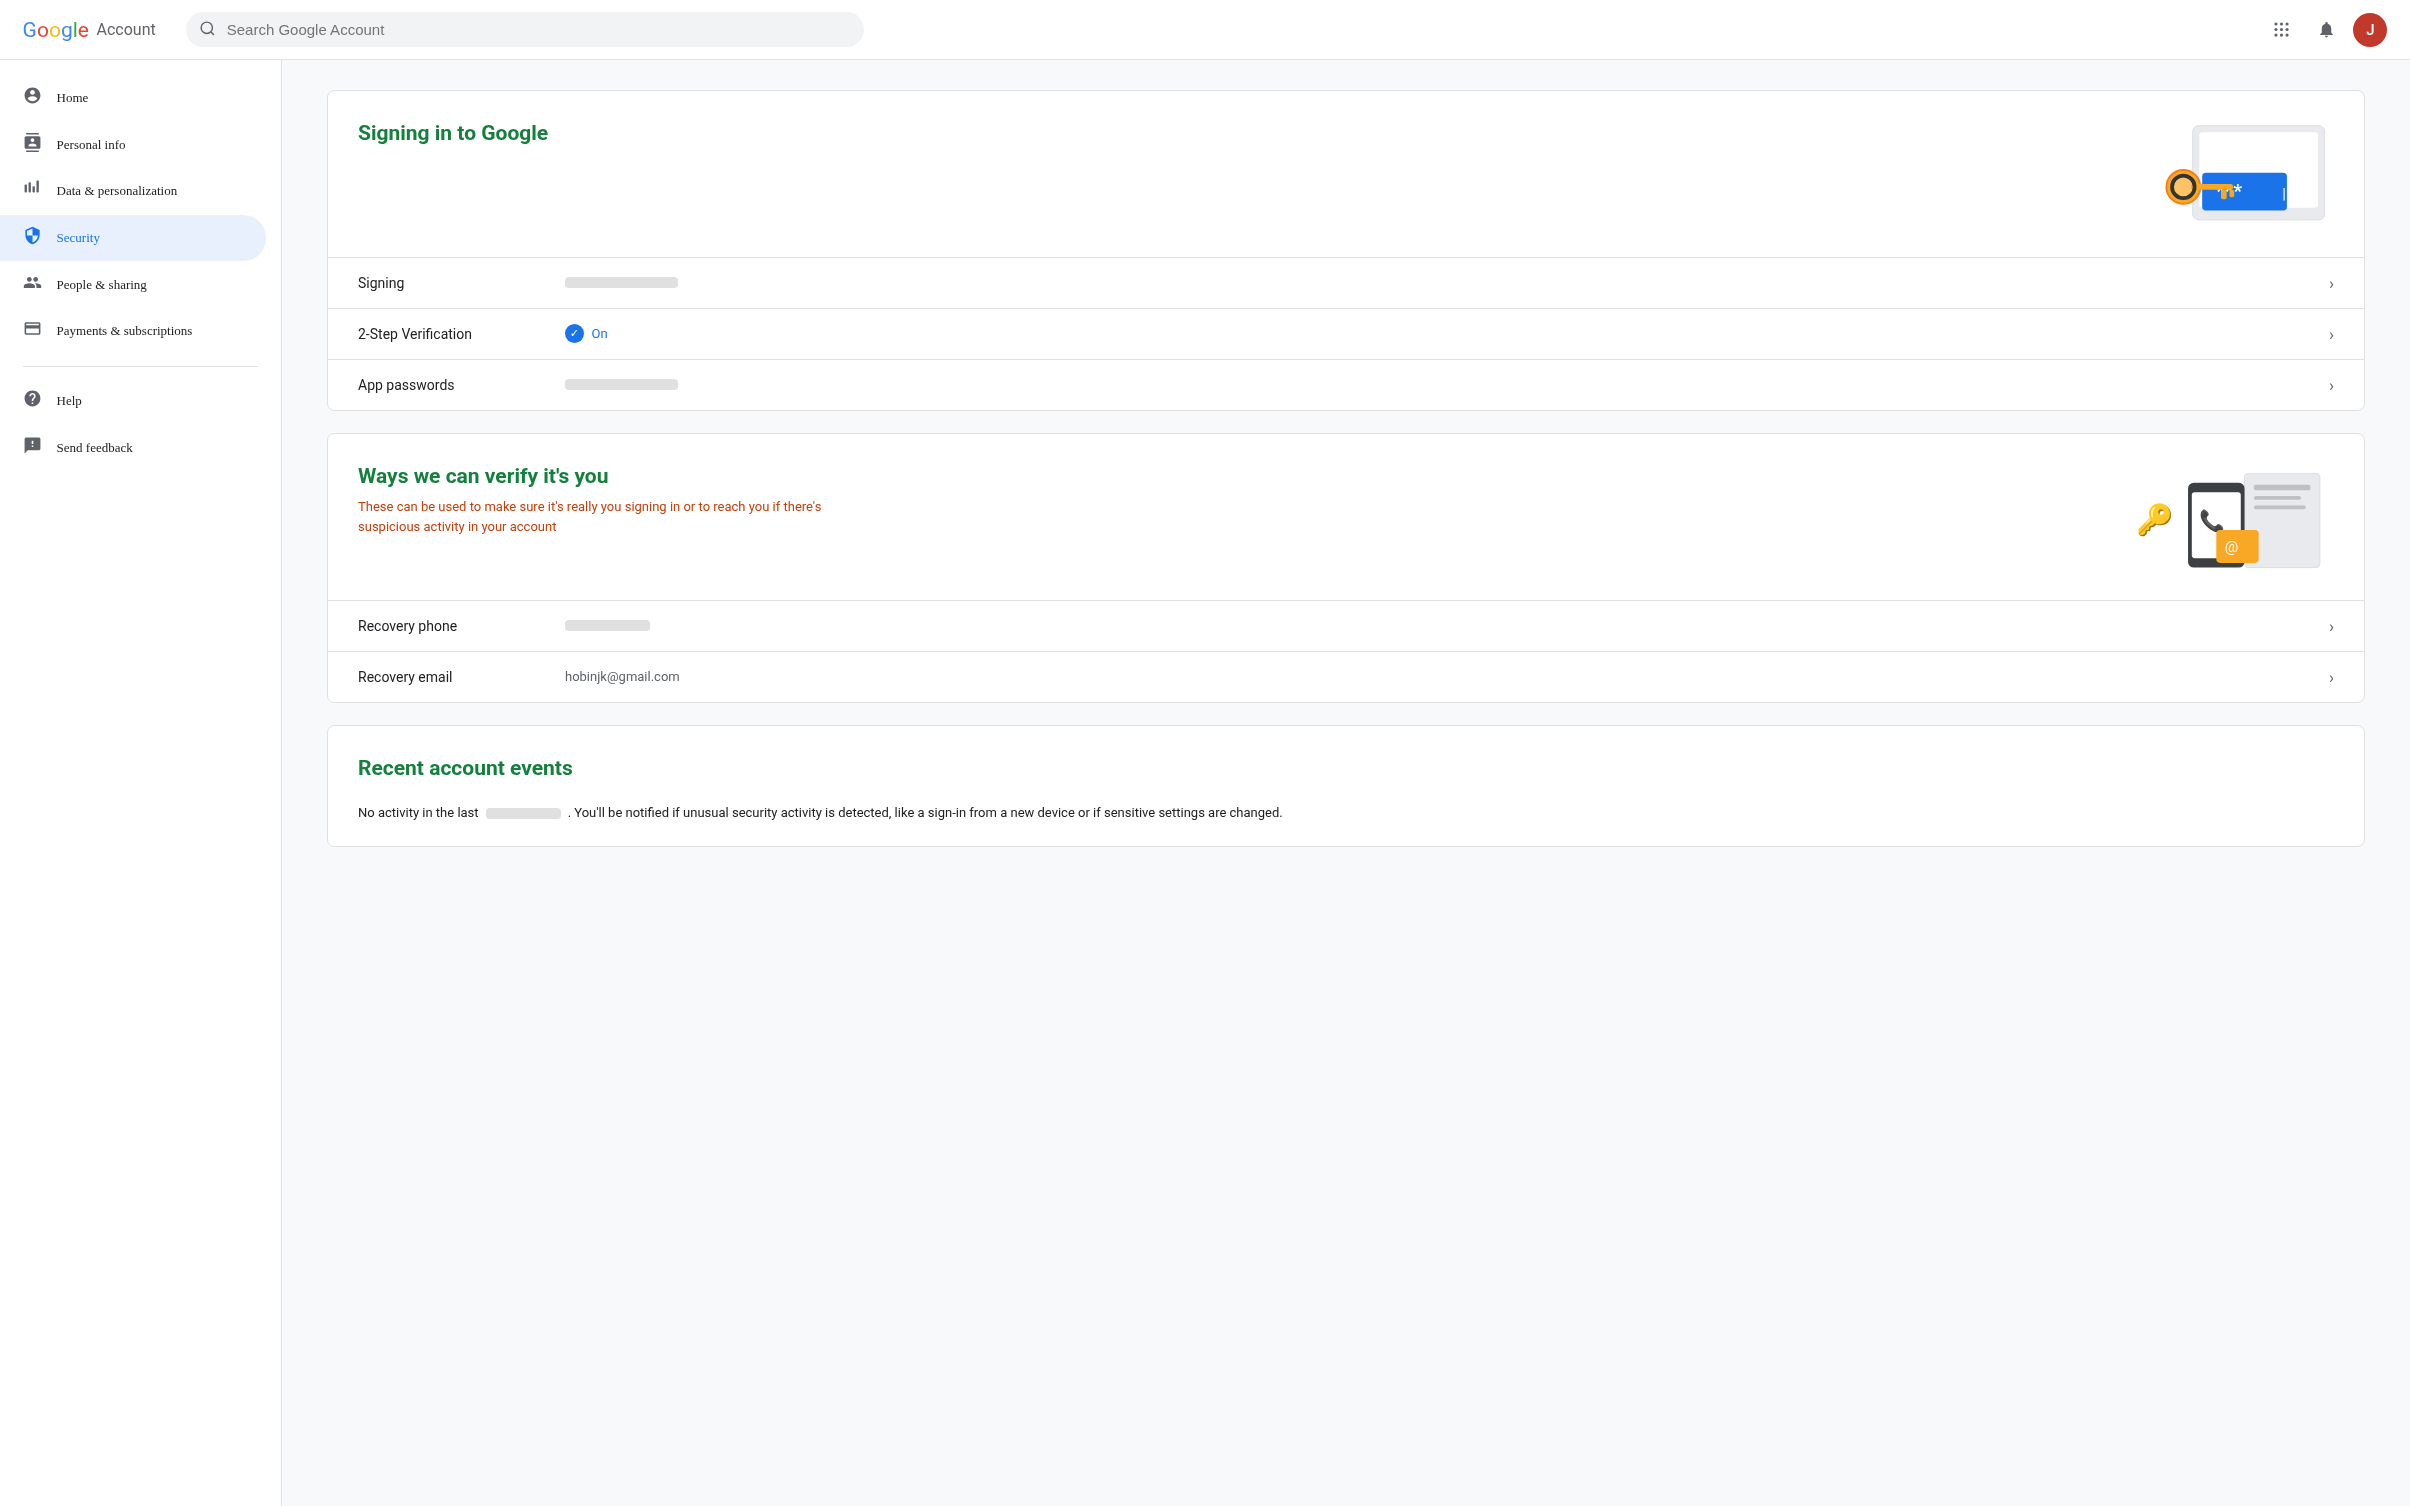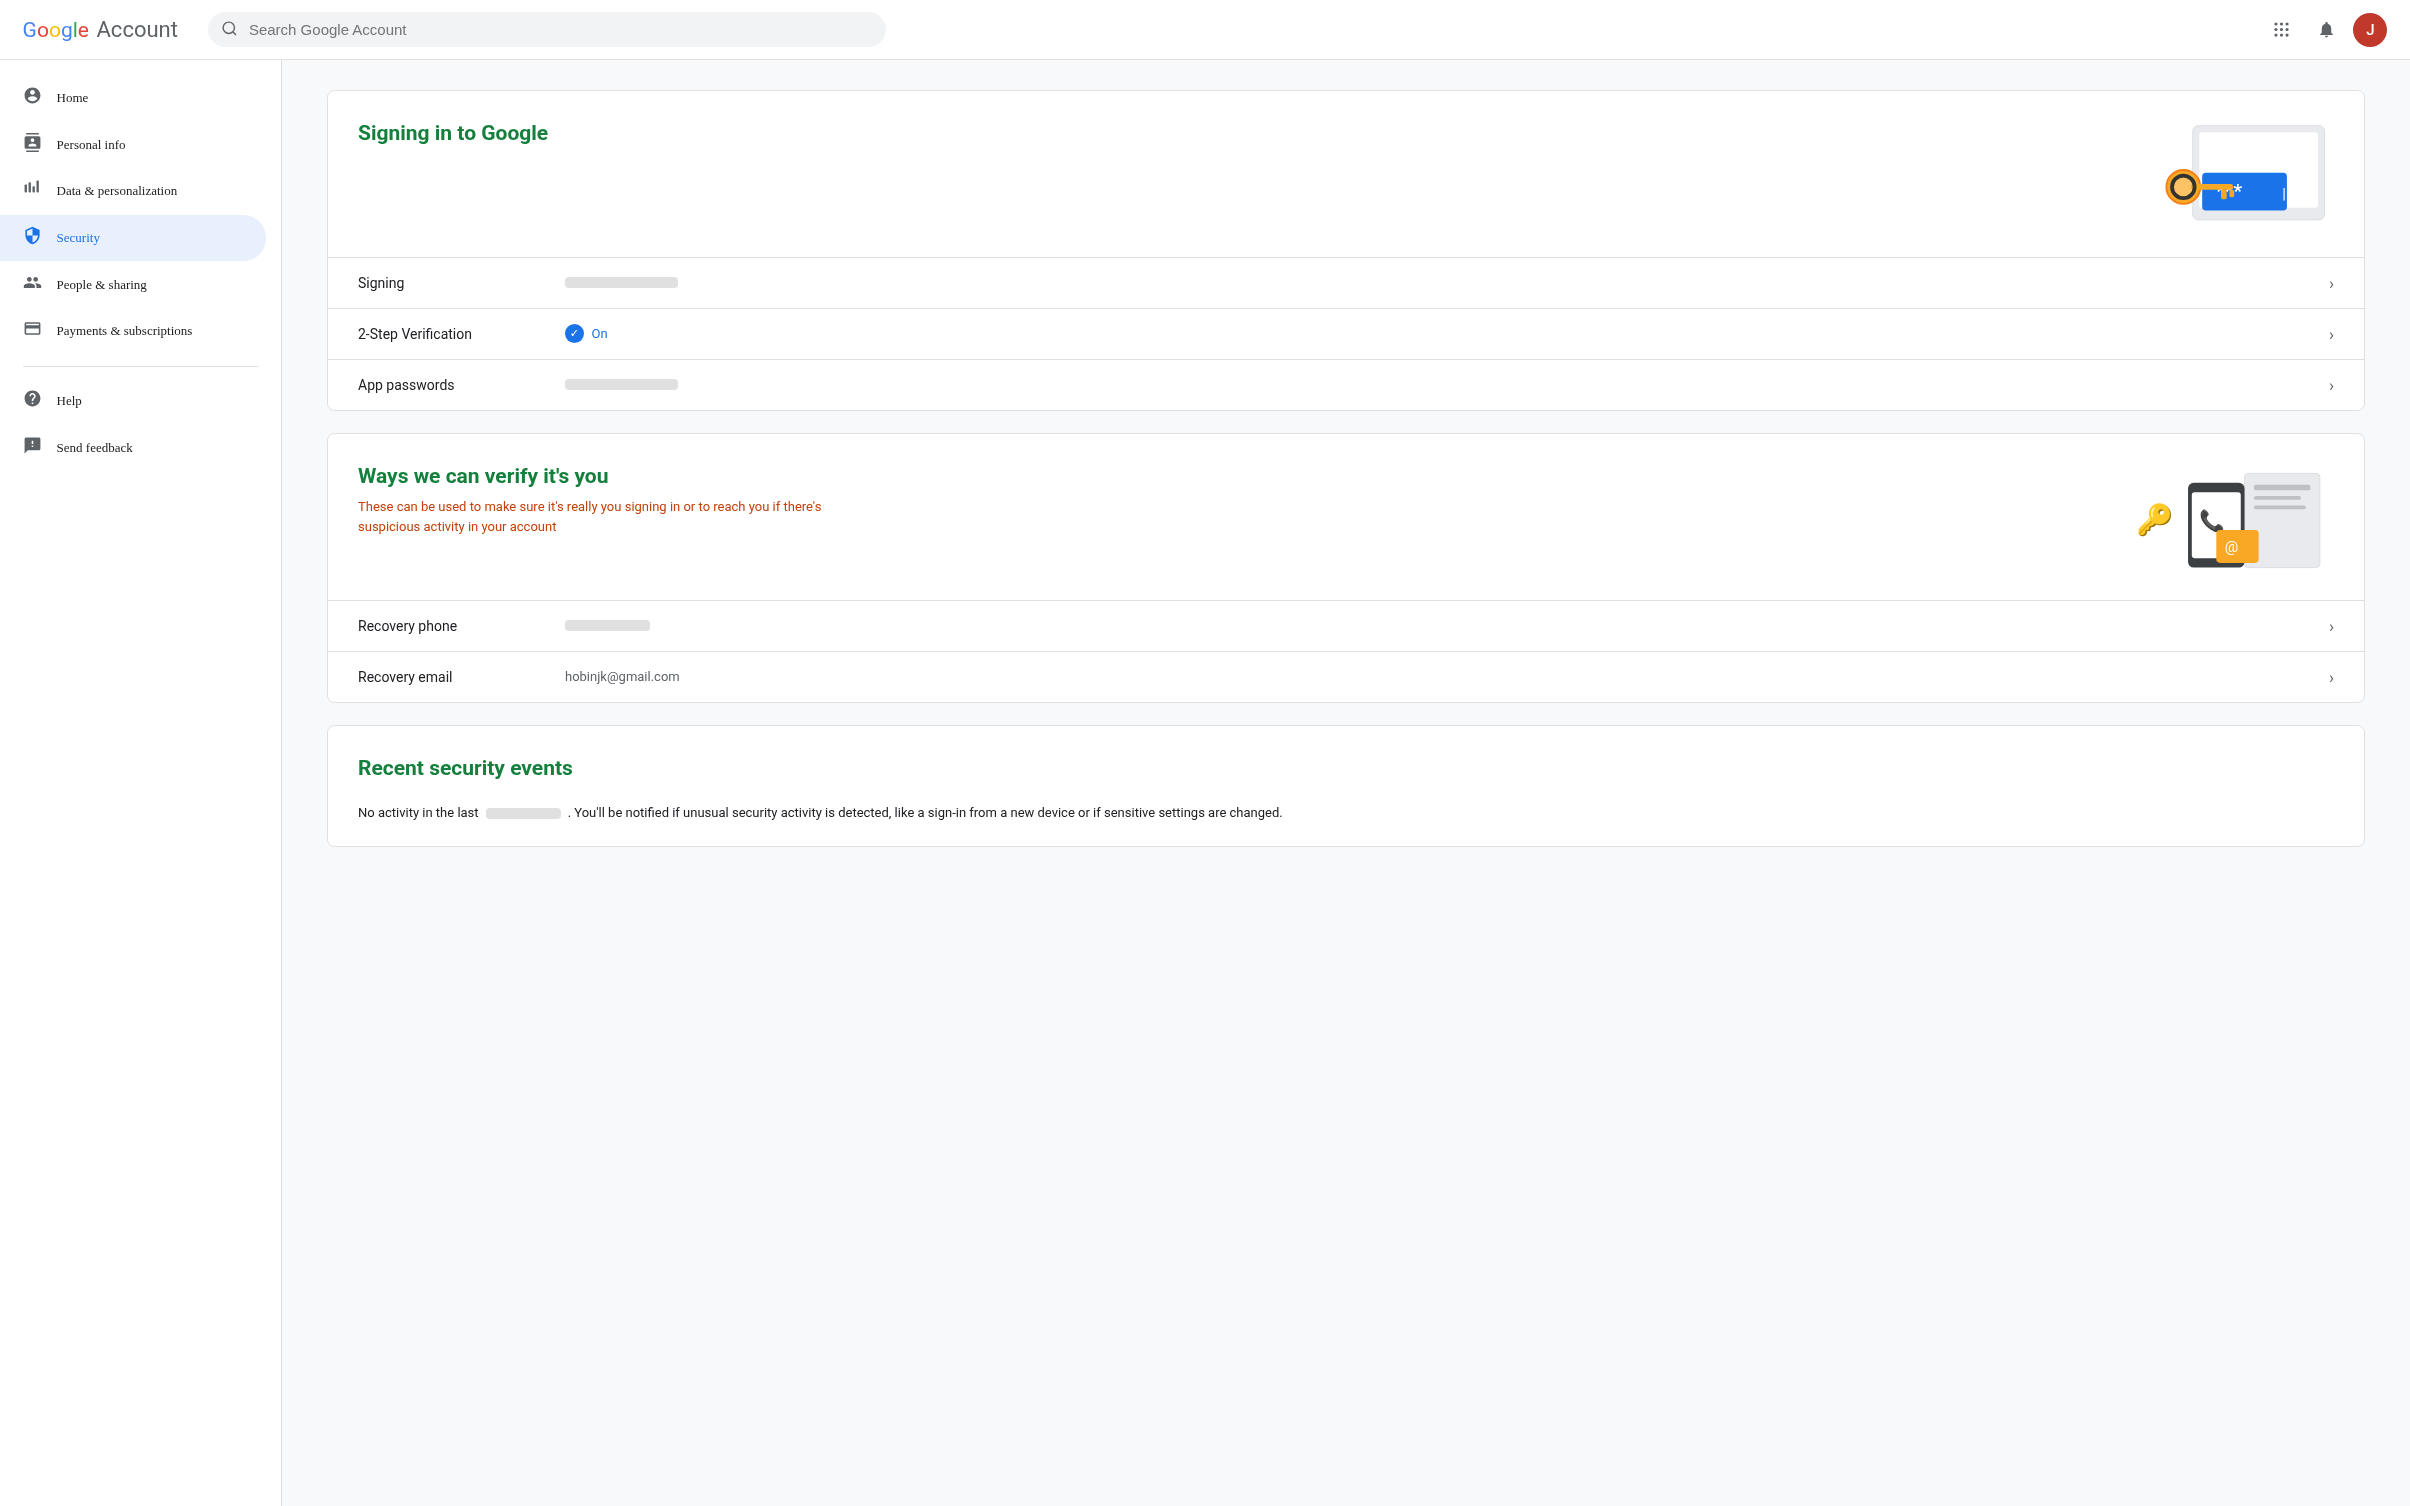--- a/index.html
+++ b/index.html
@@ -29,21 +29,21 @@
       align-items: center;
       gap: 0;
       font-size: 21px;
       font-weight: 400;
     }
     .g-blue { color: #4285F4; }
     .g-red { color: #EA4335; }
     .g-yellow { color: #FBBC05; }
     .g-green { color: #34A853; }
     .header-account-text {
-      font-size: 22px;
+      font-size: 16px;
       color: #5f6368;
       margin-left: 3.8px;
       font-weight: 400;
     }
     .search-bar {
       flex: 1;
       max-width: 678px;
       position: relative;
     }
     .search-bar input {
@@ -475,21 +475,21 @@
         <div class="row-value">
           <span style="color:#5f6368; font-size:13px;">hobinjk@gmail.com</span>
         </div>
         <span class="chevron">›</span>
       </div>
     </div>
 
     <div class="card">
       <div class="card-header">
         <div>
-          <div class="card-title">Recent security events</div>
+          <div class="card-title">Recent account events</div>
         </div>
       </div>
       <div class="card-body-text">
         <span>No activity in the last</span>
         <span class="inline-placeholder"></span>
         <span>. You'll be notified if unusual security activity is detected, like a sign-in from a new device or if sensitive settings are changed.</span>
       </div>
     </div>
 
   </main>

